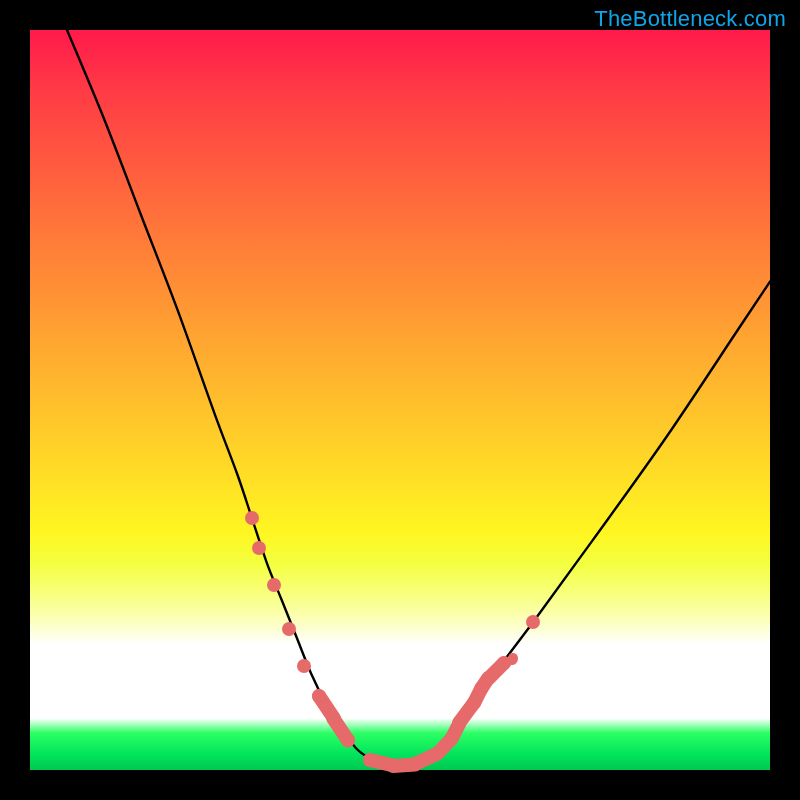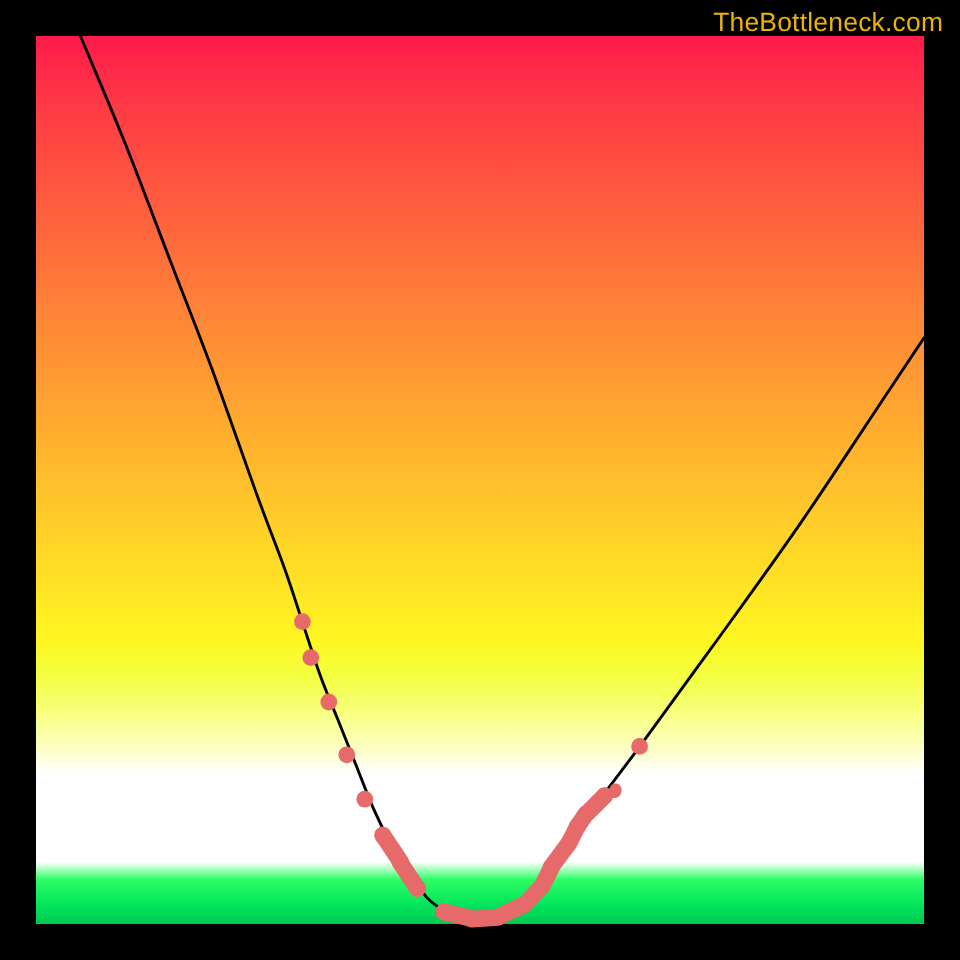--- a/index.html
+++ b/index.html
@@ -33,21 +33,21 @@
       #ffffff 93%,
       #2bff64 95%,
       #00e35a 98%,
       #00c852 100%
     );
   }
   .watermark {
     position: absolute;
     top: 6px;
     right: 14px;
-    color: #eab308;
+    color: #0ea5e9;
     font-size: 22px;
     font-weight: 500;
     letter-spacing: 0.2px;
     z-index: 20;
   }
   svg.curve {
     position: absolute;
     left: 0;
     top: 0;
     width: 740px;

